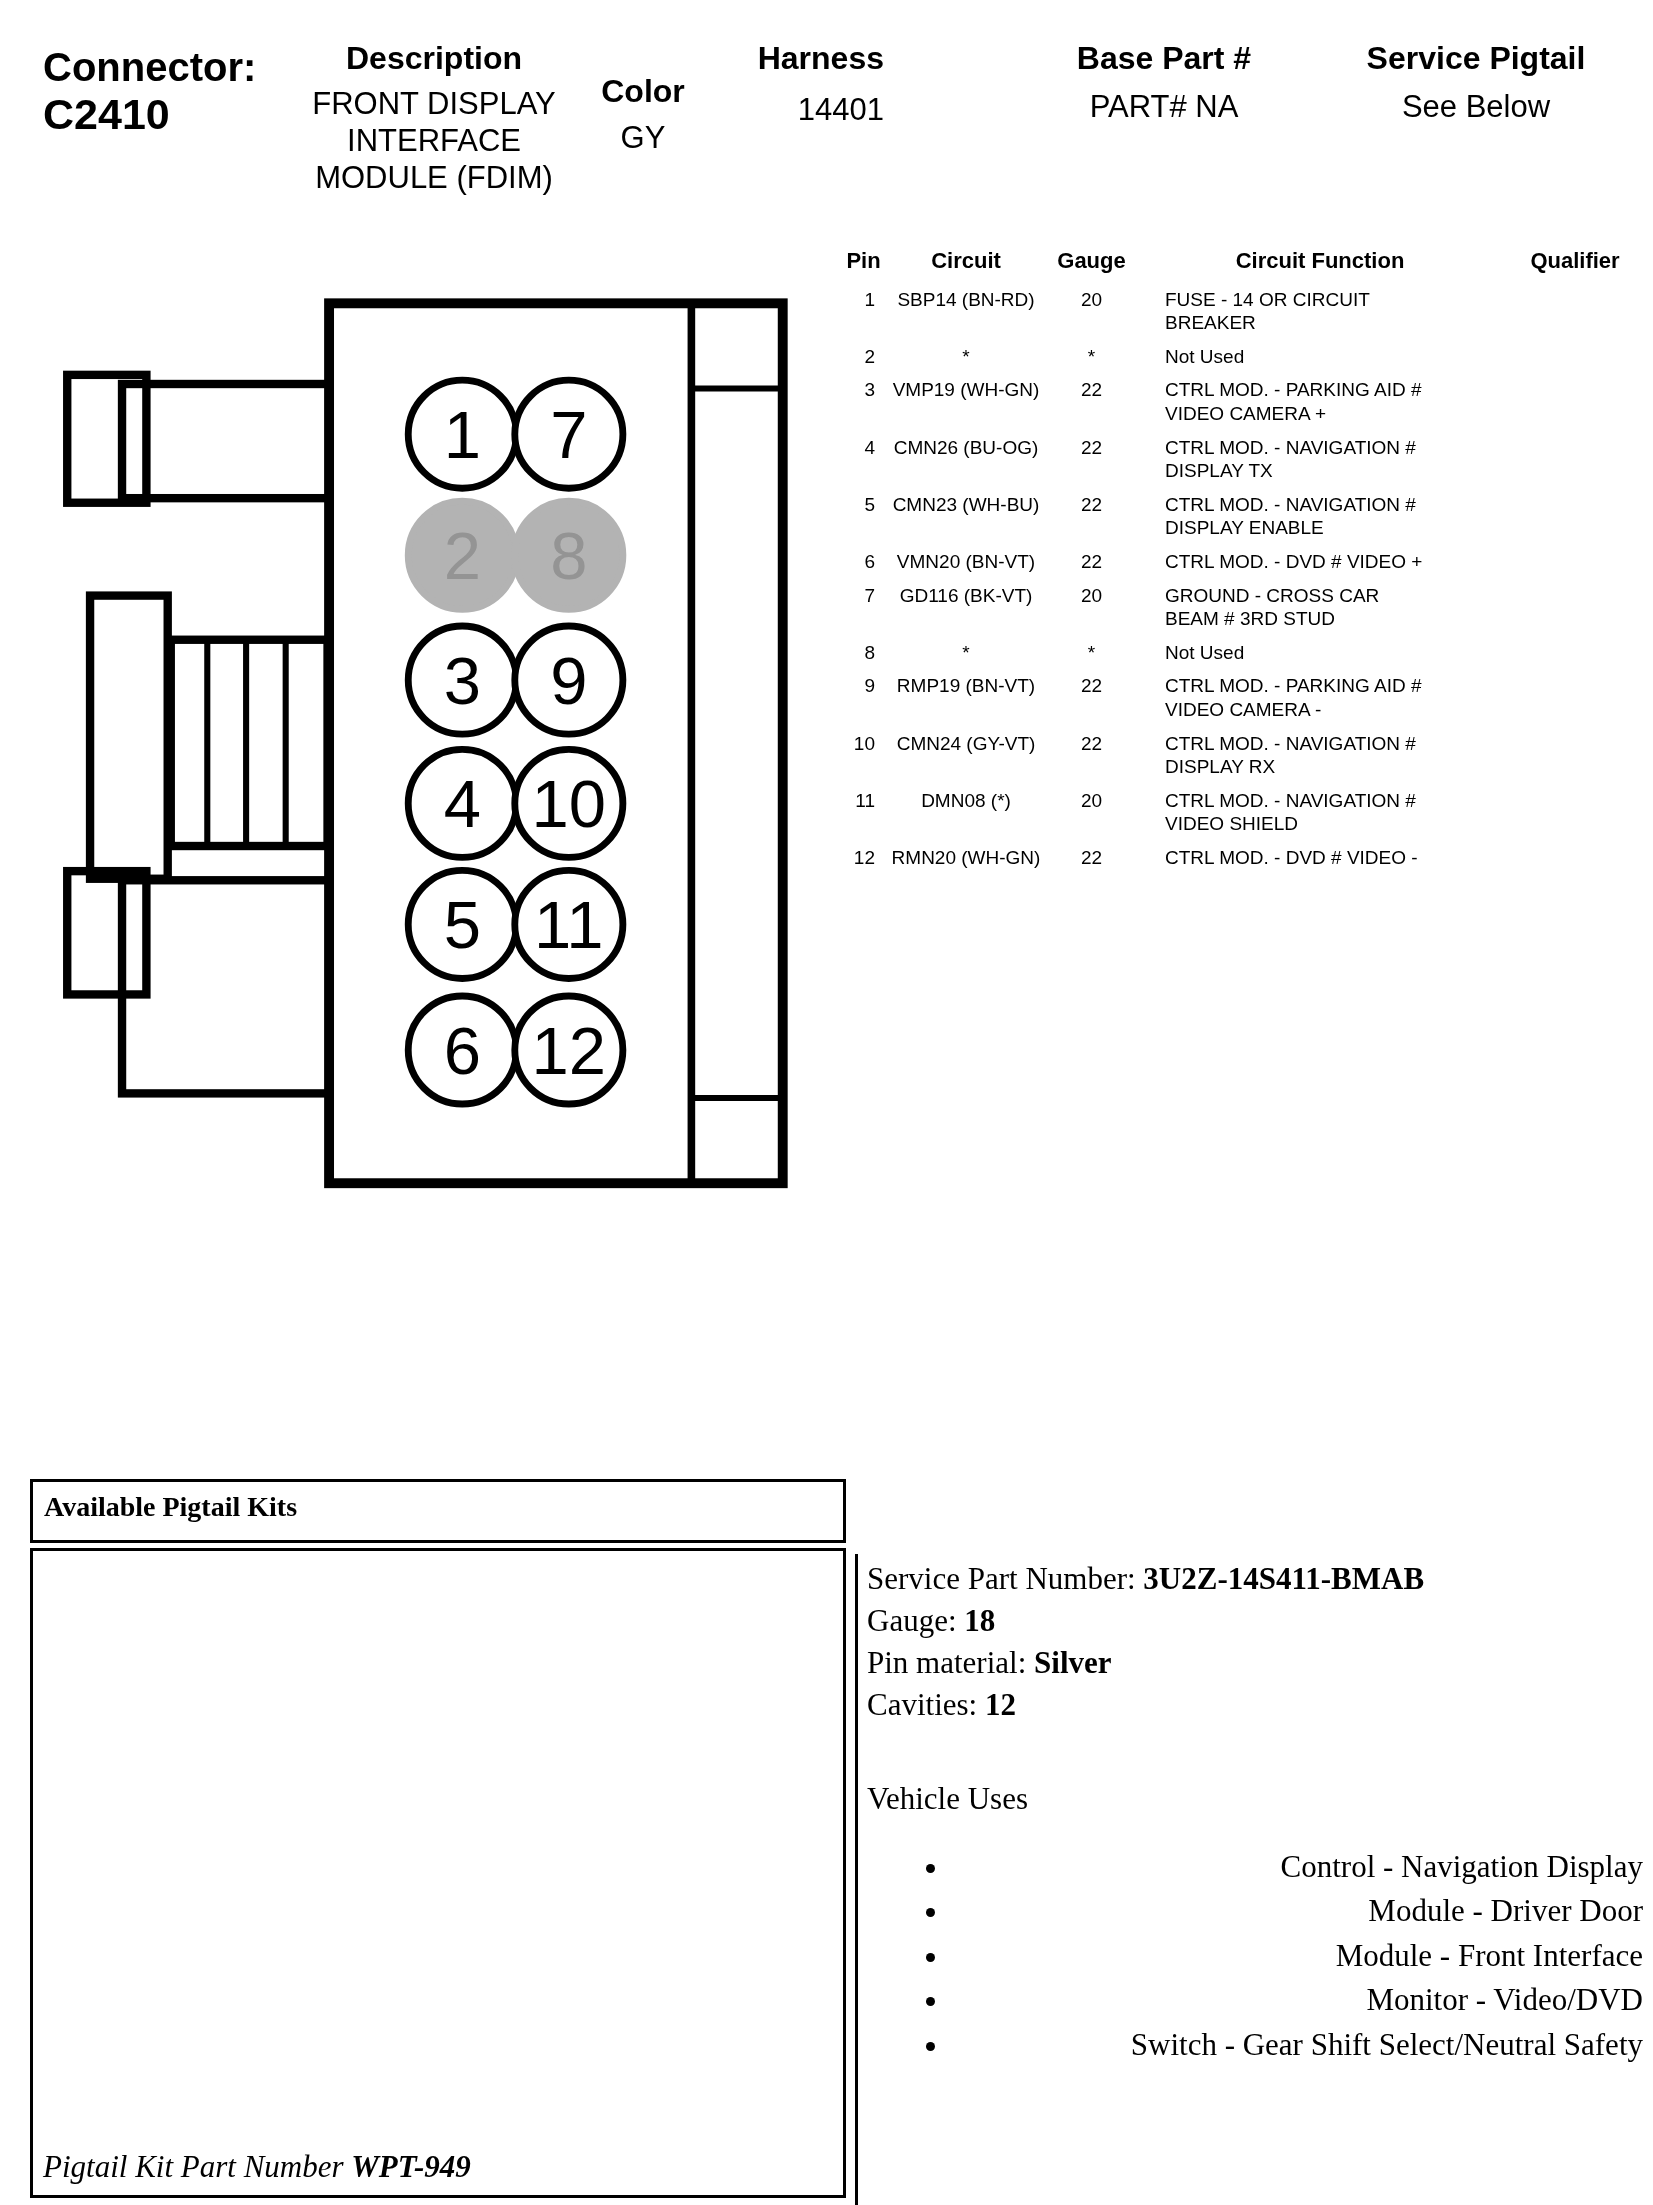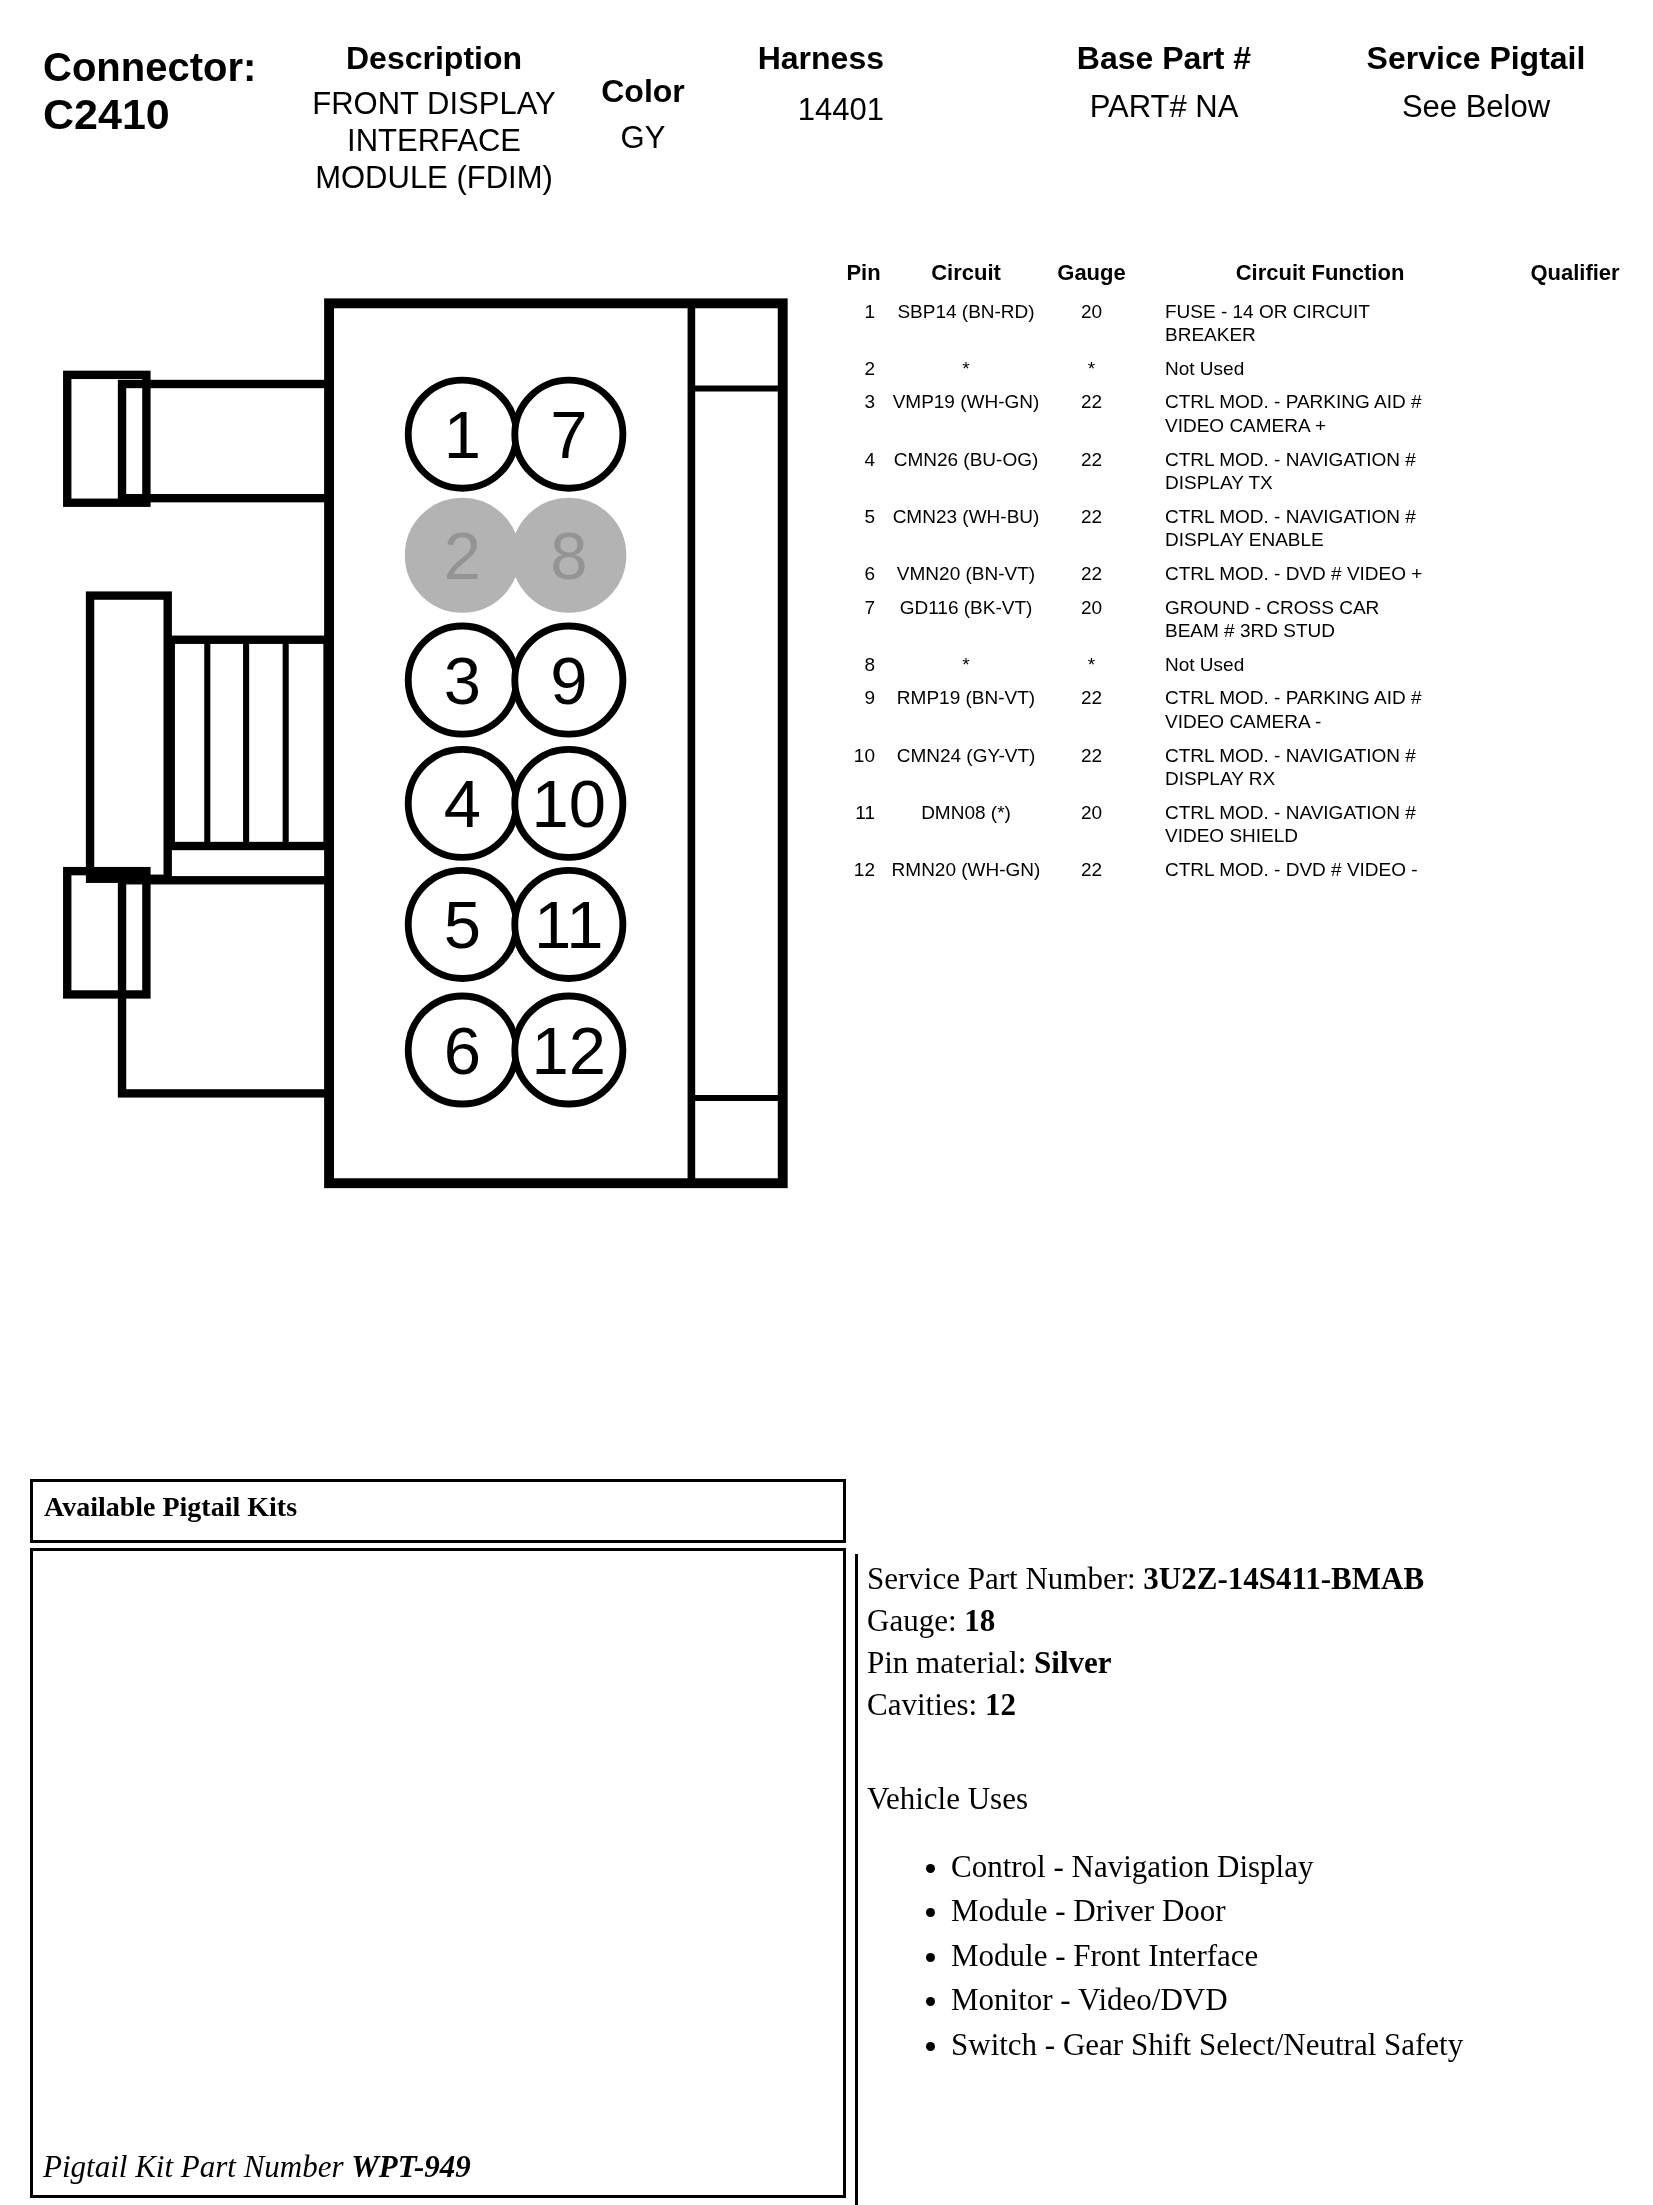--- a/index.html
+++ b/index.html
@@ -8,21 +8,21 @@
     font-family:"Liberation Sans",sans-serif;color:#000;overflow:hidden;
   }
   .abs{position:absolute;}
   
   .conn-label{font-size:40px;font-weight:bold;line-height:46px;}
   .conn-id{font-size:43px;font-weight:bold;line-height:49px;}
   .hdr-col{position:absolute;text-align:center;}
   .hdr-label{font-size:32px;font-weight:bold;}
   .hdr-value{font-size:31px;line-height:37px;}
   
-  #pin-table{position:absolute;left:837px;top:260px;width:814px;font-size:19px;}
+  #pin-table{position:absolute;left:837px;top:248px;width:814px;font-size:19px;}
   .prow,.phead{display:grid;grid-template-columns:53px 152px 99px 358px 152px;}
   .phead{font-size:22px;font-weight:bold;margin-bottom:13.7px;}
   .phead > div{text-align:center;}
   .prow{margin-bottom:10px;line-height:23.6px;}
   .c-pin{text-align:right;padding-right:15px;}
   .c-circuit{text-align:center;}
   .c-gauge{text-align:center;}
   .c-func{text-align:left;padding-left:24px;padding-right:75px;}
   .c-qual{text-align:center;}
   
@@ -33,21 +33,21 @@
   
   .serif{font-family:"Liberation Serif",serif;}
   #pigtail-title-box{left:30px;top:1479px;width:810px;height:58px;border:3px solid #000;}
   #pigtail-title{left:44px;top:1491px;font-size:28px;font-weight:bold;}
   #pigtail-left-box{left:30px;top:1548px;width:810px;height:644px;border:3px solid #000;}
   #pigtail-divider{left:855px;top:1554px;width:0;height:651px;border-left:3px solid #000;}
   #pigtail-right{left:867px;top:1558px;width:776px;font-size:31px;line-height:42px;}
   #pigtail-right b, #kit-line b{font-weight:bold;}
   #vehicle-uses-title{margin-top:52px;}
   #vehicle-uses-list{margin:30px 0 0 0;padding-left:84px;}
-  #vehicle-uses-list li{margin-bottom:11.4px;line-height:33px;font-size:31px;}
+  #vehicle-uses-list li{margin-bottom:11.4px;line-height:33px;font-size:31px;text-align:right;}
   #kit-line{left:43px;top:2149px;font-size:31px;font-style:italic;}
 </style>
 </head>
 <body>
 
 <div class="abs" style="left:43px;top:37px;margin-top:7px;">
   <div class="conn-label">Connector:</div>
   <div class="conn-id">C2410</div>
 </div>
 

